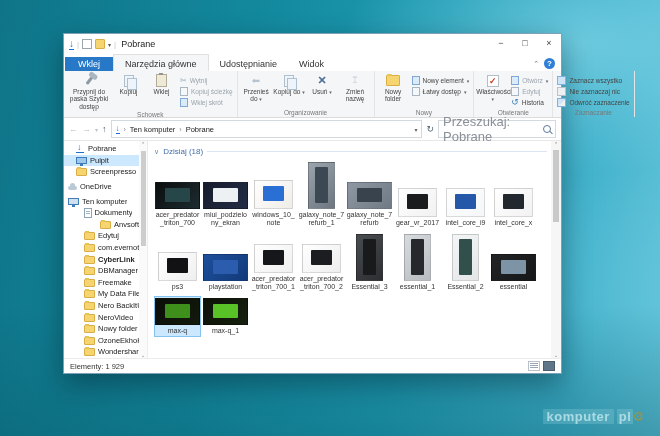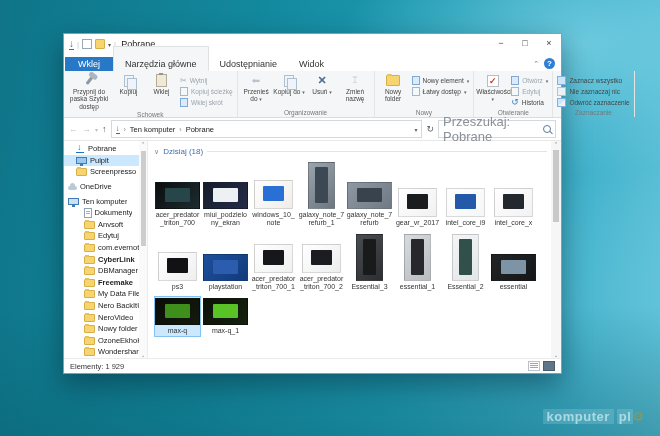--- a/index.html
+++ b/index.html
@@ -34,21 +34,21 @@
   .qi{width:8px;height:8px;display:inline-block}
   .qi-doc{border:1px solid #9aa7b3;background:#fff}
   .qi-folder{background:#f6d571;border:1px solid #d8ae45;border-radius:1px}
   .qcar{font-size:6px;color:#555}
   .title-text{margin-left:5px;font-size:9px;color:#222}
   .wctrls{margin-left:auto;display:flex;align-self:flex-start}
   .wc{width:24px;height:18px;text-align:center;line-height:18px;font-size:9px;color:#444}
 
   
   .tabs{height:17px;display:flex;align-items:flex-end;background:#fff;flex:none;padding-left:1px}
-  .tab{font-size:9px;padding:12px 11px 2px;color:#333}
+  .tab{font-size:9px;padding:4px 11px 2px;color:#333}
   .tab-file{background:#2878c8;color:#fff;padding:2px 13px}
   .tab.active{background:#f5f6f7;border:1px solid #e0e0e0;border-bottom:none}
   .tabs-right{margin-left:auto;display:flex;align-items:center;gap:5px;padding:0 6px 2px}
   .rib-collapse{color:#777;font-size:7px}
   .help-dot{width:11px;height:11px;border-radius:50%;background:#2f7fd6;color:#fff;font-size:8px;
             line-height:11px;text-align:center;font-weight:bold}
 
   
   .ribbon{height:46px;background:#f5f6f7;border-bottom:1px solid #dcdcdc;display:flex;flex:none}
   .rgroup{display:flex;flex-direction:column;border-right:1px solid #e4e4e4;padding:0 2px}
@@ -382,41 +382,41 @@
             <span class="si-label">OneDrive</span>
           </div>
           <div class="side-item sect" style="padding-left: 4px;">
             <span class="si si-computer"></span>
             <span class="si-label">Ten komputer</span>
           </div>
           <div class="side-item" style="padding-left: 12px; justify-content: center;">
             <span class="si si-document"></span>
             <span class="si-label">Dokumenty</span>
           </div>
-          <div class="side-item" style="padding-left: 20px;">
+          <div class="side-item" style="padding-left: 20px; justify-content: flex-end;">
             <span class="si si-folder"></span>
             <span class="si-label">Anvsoft</span>
           </div>
           <div class="side-item" style="padding-left: 20px;">
             <span class="si si-folder"></span>
             <span class="si-label">Edytuj</span>
           </div>
           <div class="side-item" style="padding-left: 20px;">
             <span class="si si-folder"></span>
             <span class="si-label">com.evernote-</span>
           </div>
           <div class="side-item" style="padding-left: 20px; font-weight: bold;">
             <span class="si si-folder"></span>
             <span class="si-label">CyberLink</span>
           </div>
           <div class="side-item" style="padding-left: 20px;">
             <span class="si si-folder"></span>
             <span class="si-label">DBManager</span>
           </div>
-          <div class="side-item" style="padding-left: 20px; font-weight: bold;">
+          <div class="side-item" style="padding-left: 20px;">
             <span class="si si-folder"></span>
             <span class="si-label">Freemake</span>
           </div>
           <div class="side-item" style="padding-left: 20px;">
             <span class="si si-folder"></span>
             <span class="si-label">My Data Files</span>
           </div>
           <div class="side-item" style="padding-left: 20px;">
             <span class="si si-folder"></span>
             <span class="si-label">Nero BackItUp</span>

